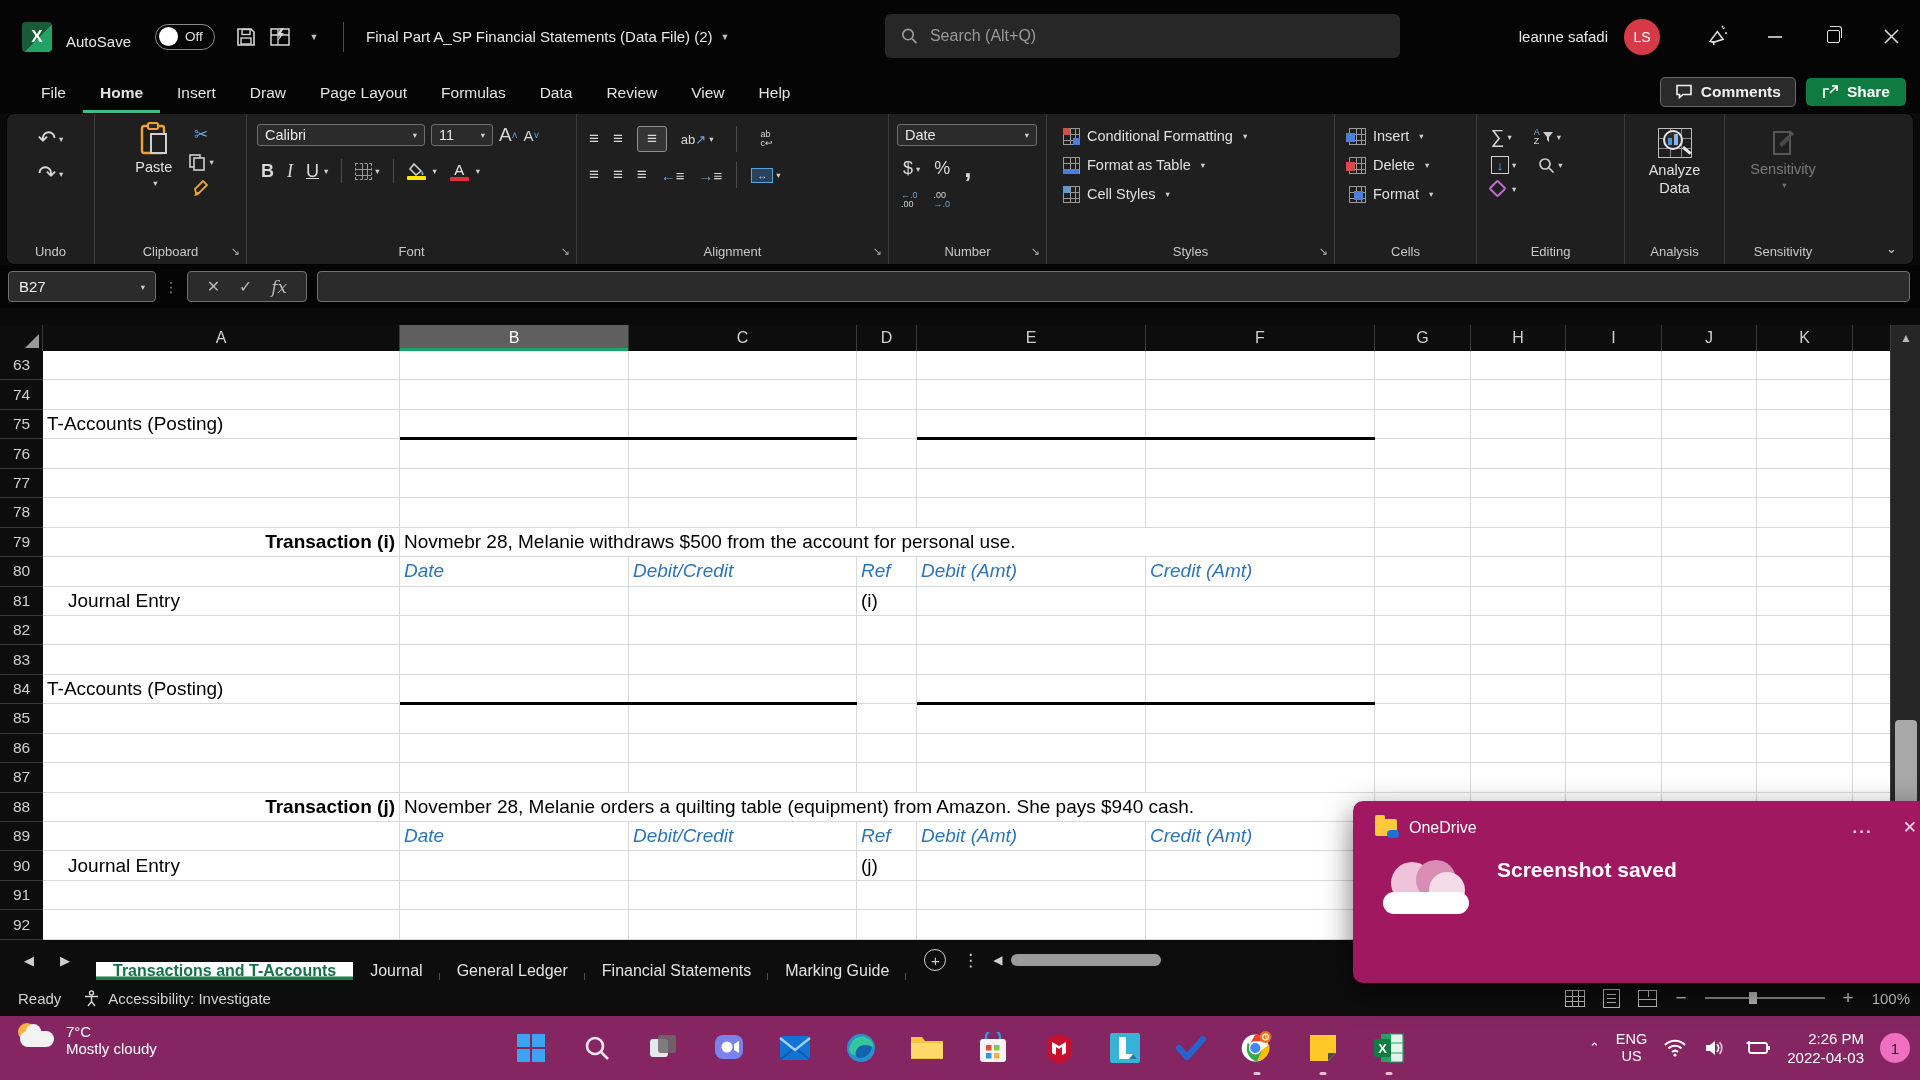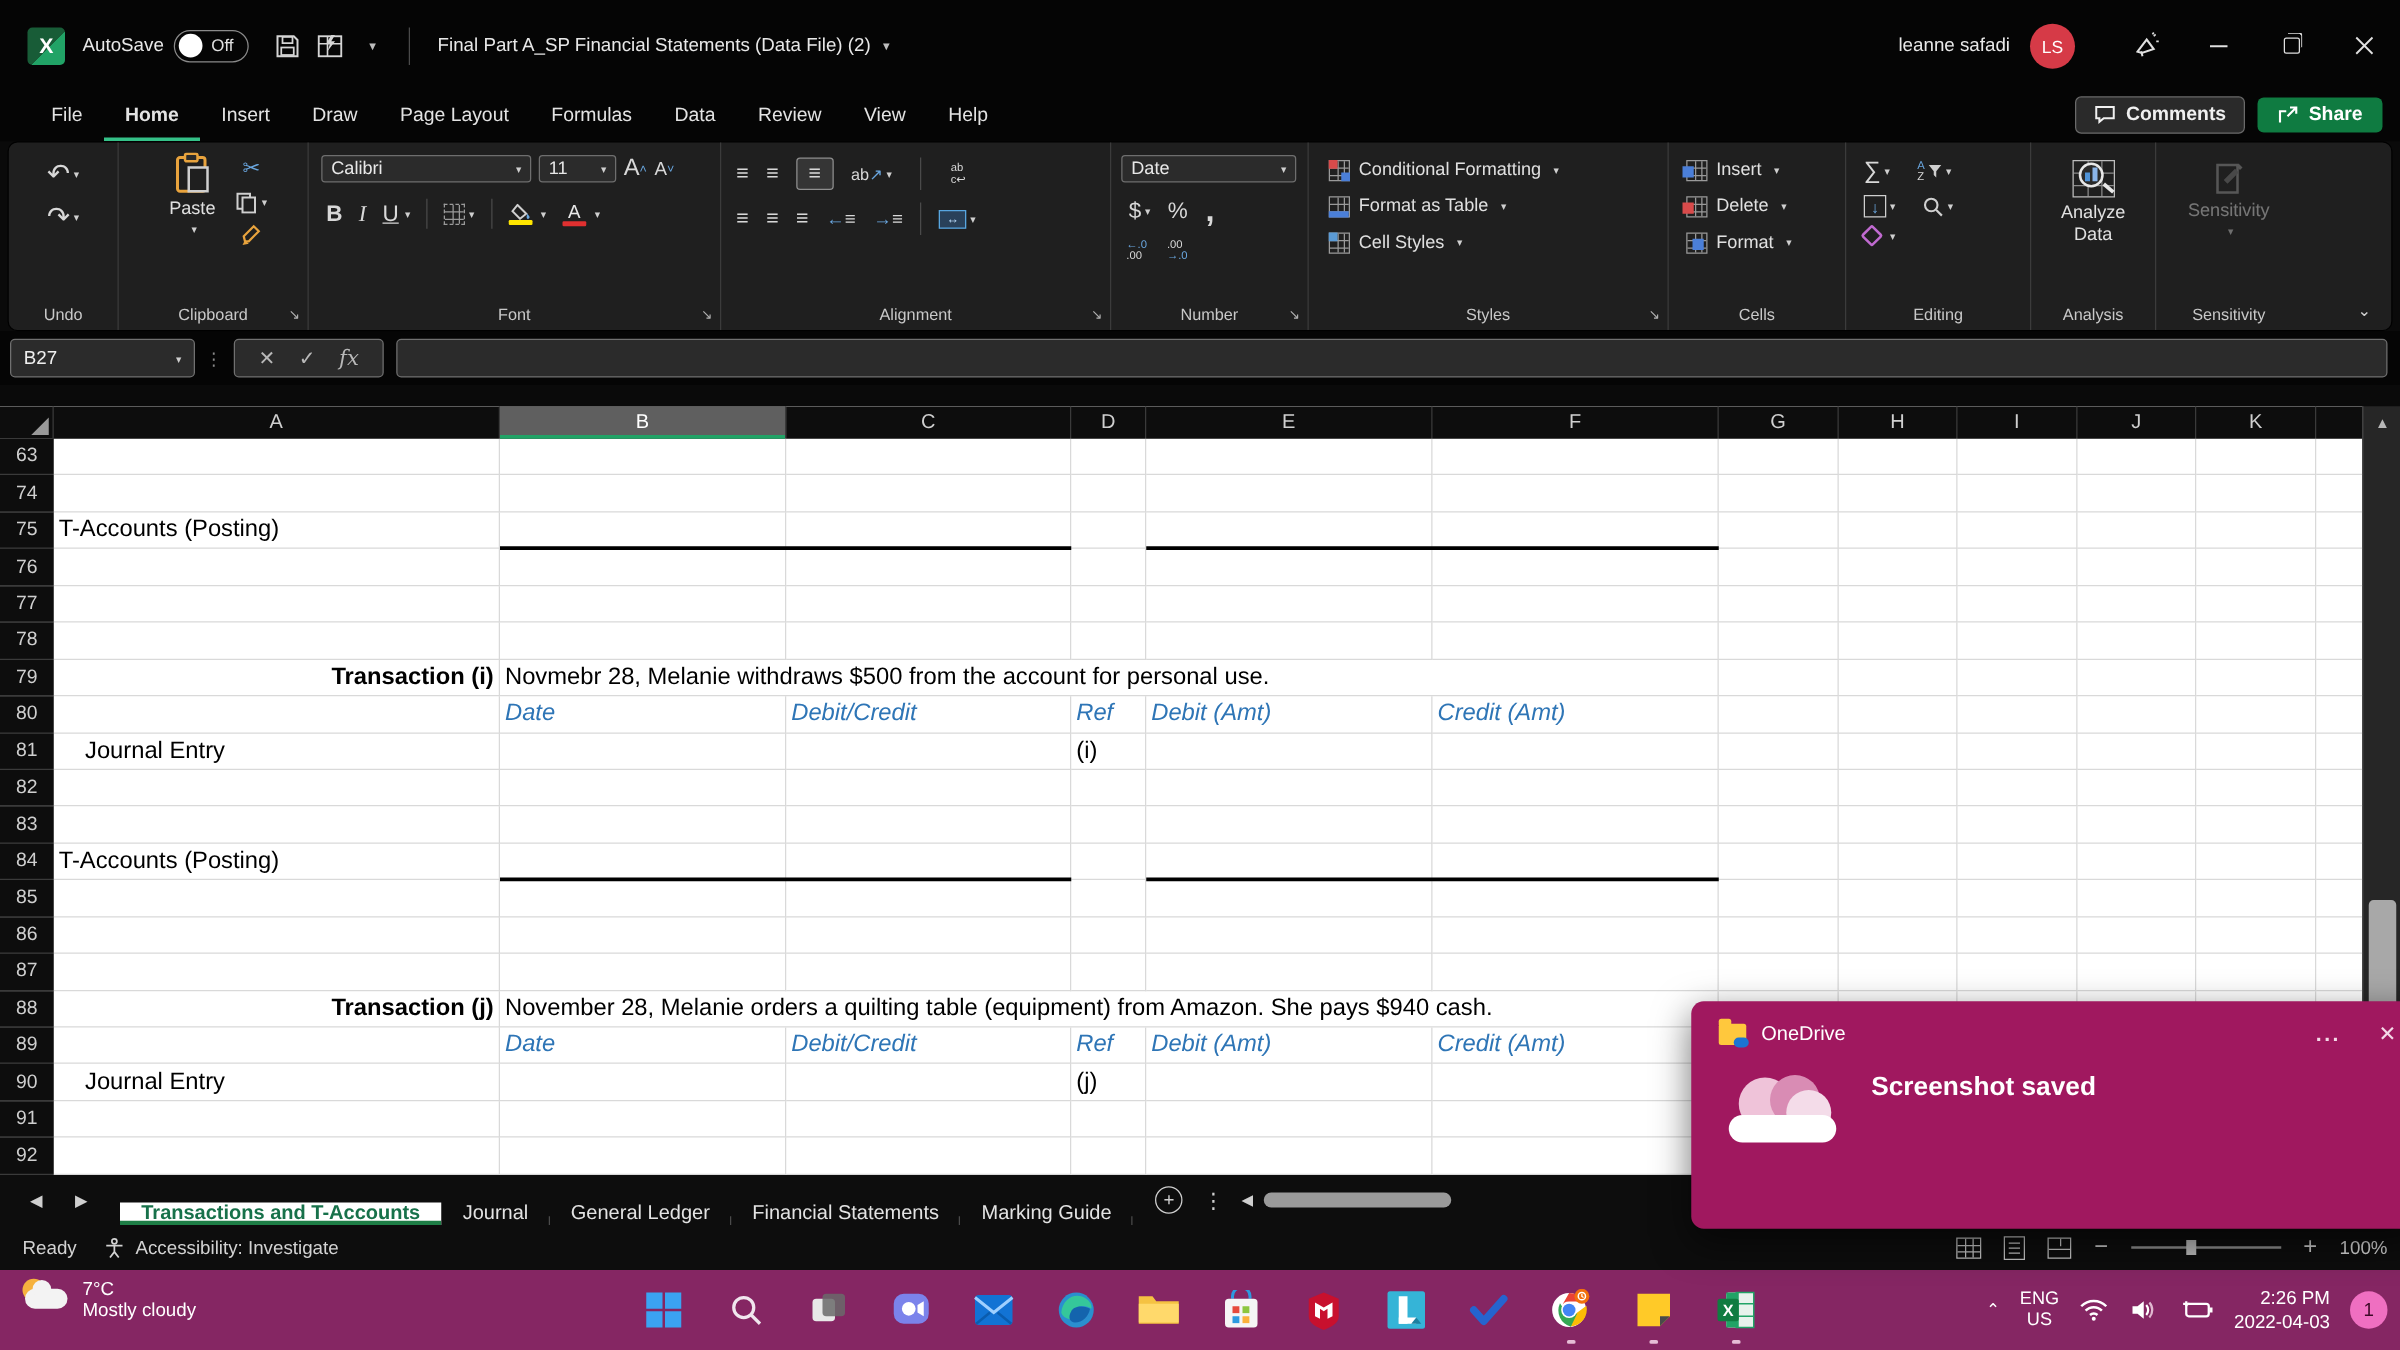--- a/index.html
+++ b/index.html
@@ -6,21 +6,21 @@
   html,body { width:1920px; height:1080px; overflow:hidden; background:#0a0a0a;
               font-family:"Liberation Sans", sans-serif; }
   #stage { position:relative; width:1920px; height:1080px; background:#0a0a0a; }
 
   
   #titlebar { position:absolute; top:0; left:0; width:1920px; height:73px; background:#050505;
               display:flex; align-items:center; color:#e8e8e8; font-size:15px; }
   .xl-logo { width:30px; height:30px; margin:0 14px 0 22px; border-radius:4px;
              background:linear-gradient(135deg,#185c37 55%,#21a366 55%); display:flex; align-items:center;
              justify-content:center; color:#fff; font-weight:bold; font-size:17px; }
-  .autosave { display:flex; align-items:center; gap:8px; margin-right:14px; }
+  .autosave { display:flex; align-items:flex-end; gap:24px; margin-right:14px; }
   .toggle { width:60px; height:26px; border:1px solid #8a8a8a; border-radius:14px; display:flex;
             align-items:center; padding:2px 7px 2px 3px; gap:7px; }
   .knob { width:19px; height:19px; border-radius:50%; background:#fff; }
   .toggle span { font-size:13.5px; color:#e0e0e0; }
   .qat-btn { width:34px; height:34px; display:flex; align-items:center; justify-content:center; color:#d5d5d5; }
   .tb-sep { width:1px; height:30px; background:#4a4a4a; margin:0 12px; }
   .doc-title { display:flex; align-items:center; gap:8px; margin-left:10px; white-space:nowrap; }
   .caret { font-size:9px; color:#bdbdbd; }
   .searchbox { position:absolute; left:885px; top:14px; width:515px; height:44px; background:#272727;
                border-radius:6px; display:flex; align-items:center; padding:0 16px; gap:12px; }
@@ -226,20 +226,27 @@
         </svg>
     </div>
     <div class="qat-btn">
         <span class="caret">▼</span>
       </div>
     <div class="tb-sep"></div>
     <div class="doc-title">
       <span>Final Part A_SP Financial Statements (Data File) (2)</span>
       <span class="caret">▼</span>
     </div>
+    <div class="searchbox">
+      <svg width="18" height="18" viewBox="0 0 18 18">
+          <circle cx="7.5" cy="7.5" r="5.5" fill="none" stroke="#9a9a9a" stroke-width="1.8"></circle>
+          <path d="M12 12l4.5 4.5" stroke="#9a9a9a" stroke-width="1.8"></path>
+        </svg>
+      <input type="text" placeholder="Search (Alt+Q)" style="">
+    </div>
     <div class="tb-right">
       <span class="user-name">leanne safadi</span>
       <div class="avatar">LS</div>
       <div class="winbtn">
         <svg width="24" height="24" viewBox="0 0 24 24">
             <path d="M4 14l10-7 3 9-10 0z" fill="none" stroke="#e0e0e0" stroke-width="1.6" transform="rotate(-18 12 12)"></path>
             <path d="M8 16l1 4" stroke="#e0e0e0" stroke-width="1.6"></path>
             <path d="M18 4l1.5-1.5M20 8h2M17 2.5L18 1" stroke="#e0e0e0" stroke-width="1.4"></path>
           </svg>
       </div>

